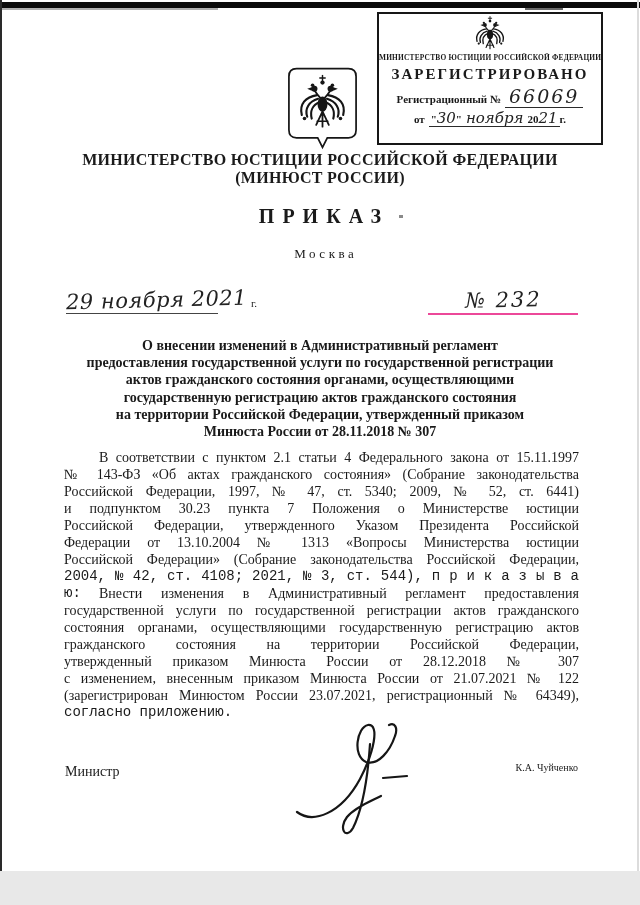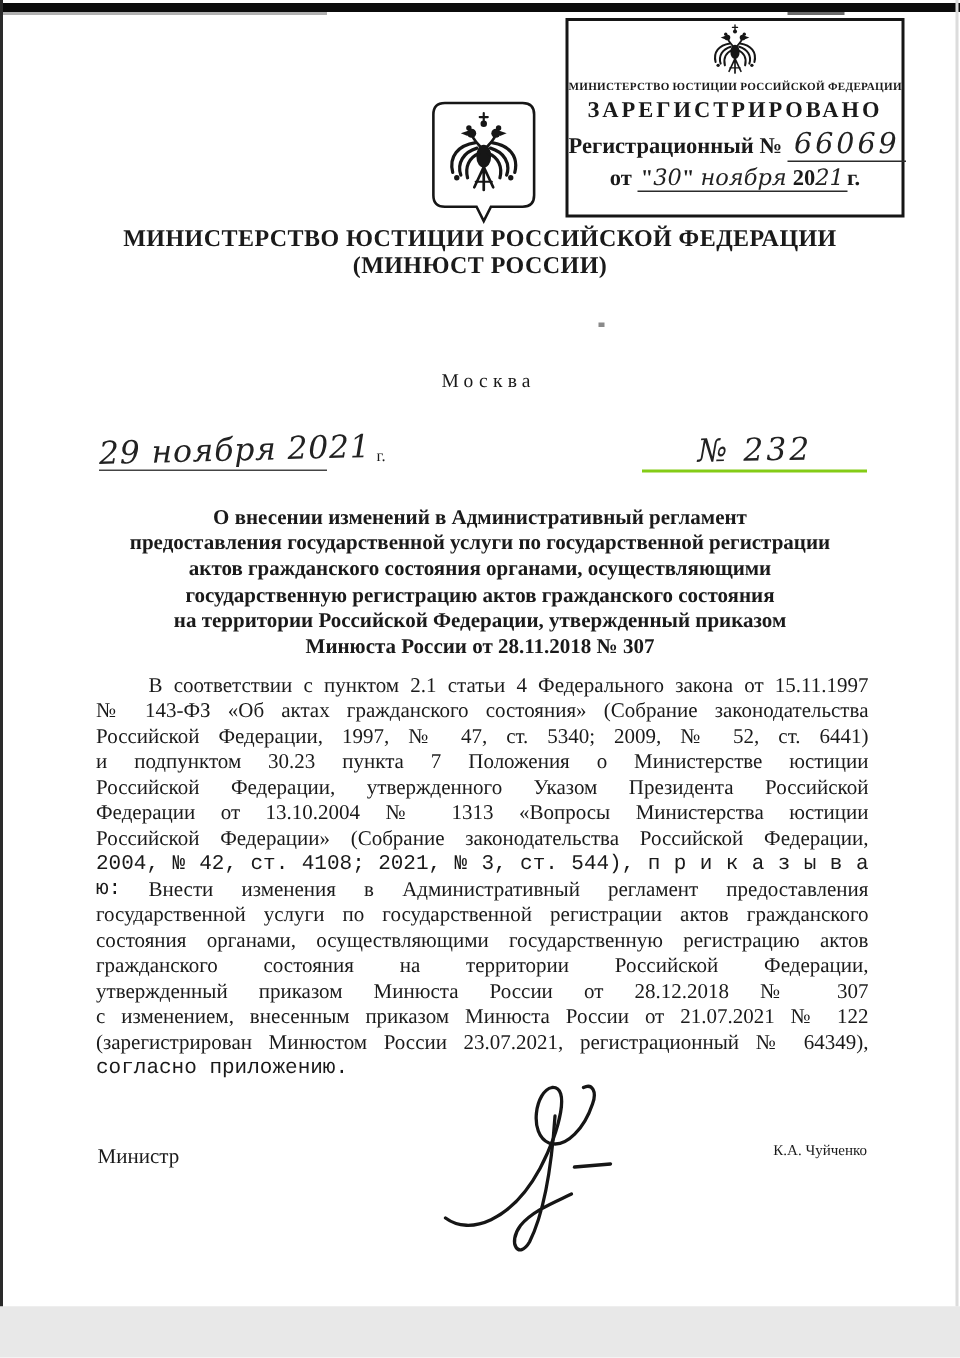--- a/index.html
+++ b/index.html
@@ -23,21 +23,21 @@
 
   
   .stamp{
     position:absolute;left:377px;top:12px;width:222px;height:127px;
     border:2px solid #161616;text-align:center;padding-top:2px;
   }
   .stamp-eagle{width:44px;height:36px;display:block;margin:0 auto;}
   .stamp-agency{font-size:7.4px;font-weight:bold;letter-spacing:.2px;margin-top:1px;white-space:nowrap;}
   .stamp-registered{font-size:15px;font-weight:bold;letter-spacing:2px;margin-top:4px;white-space:nowrap;}
   .stamp-row{margin-top:2px;white-space:nowrap;}
-  .sp{font-size:15px;font-weight:bold;margin-top:24px;}
+  .sp{font-size:11px;font-weight:bold;margin-top:24px;}
   .hand{font-family:"DejaVu Serif", serif;font-style:italic;color:#222;}
   .stamp-num{font-size:19px;letter-spacing:2px;border-bottom:1.5px solid #2b2b2b;padding:0 4px;}
   .stamp-date-ul{border-bottom:1.5px solid #2b2b2b;padding:0 2px;}
   .stamp-hand{font-size:15px;}
 
   
   .coa{position:absolute;left:287px;top:66px;width:71px;height:86px;}
 
   
   .org{position:absolute;left:0;top:151px;width:640px;text-align:center;
@@ -46,21 +46,21 @@
        font-size:20px;font-weight:bold;letter-spacing:8px;text-indent:8px;}
   .city{position:absolute;left:4px;top:246px;width:640px;text-align:center;
        font-size:13px;letter-spacing:3.5px;text-indent:3.5px;}
 
   
   .dateline-date{position:absolute;left:66px;top:288px;width:152px;text-align:left;
        border-bottom:1.5px solid #444;padding-bottom:1px;white-space:nowrap;}
   .dateline-date .hand{font-size:21px;letter-spacing:.5px;display:inline-block;transform:rotate(-1.5deg);}
   .dateline-date .g{font-size:11px;}
   .dateline-num{position:absolute;left:428px;top:288px;width:150px;text-align:center;
-       border-bottom:2px solid #84cc16;padding-bottom:1px;}
+       border-bottom:2px solid #ec4899;padding-bottom:1px;}
   .dateline-num .hand{font-size:21px;letter-spacing:2px;display:inline-block;transform:rotate(-1deg);}
 
   
   .order-title{position:absolute;left:40px;top:337px;width:560px;text-align:center;
        font-size:14px;font-weight:bold;line-height:17.2px;}
 
   
   .body-p{position:absolute;left:64px;width:515px;font-size:14px;line-height:17px;}
   .p1{top:449px;} .p2{top:585px;}
   .bl{text-align:justify;text-align-last:justify;}
@@ -136,20 +136,21 @@
 
   <svg class="coa" viewBox="0 0 74 88">
     <path d="M10 2 H64 Q72 2 72 10 V66 Q72 74 64 74 H42 L37 84 L32 74 H10 Q2 74 2 66 V10 Q2 2 10 2 Z" fill="none" stroke="#161616" stroke-width="1.8"></path>
     <use href="#dbl-eagle" x="7" y="8" width="60" height="60"></use>
   </svg>
 
   <div class="org">
     <div>МИНИСТЕРСТВО ЮСТИЦИИ РОССИЙСКОЙ ФЕДЕРАЦИИ</div>
     <div>(МИНЮСТ РОССИИ)</div>
   </div>
+  <div class="doc-type">ПРИКАЗ</div>
   <div class="city">Москва</div>
 
   <div class="dateline-date">
     <span class="hand">29 ноября 2021</span>
     <span class="g">г.</span>
   </div>
   <div class="dateline-num">
     <span class="hand">№ 232</span>
   </div>
 

